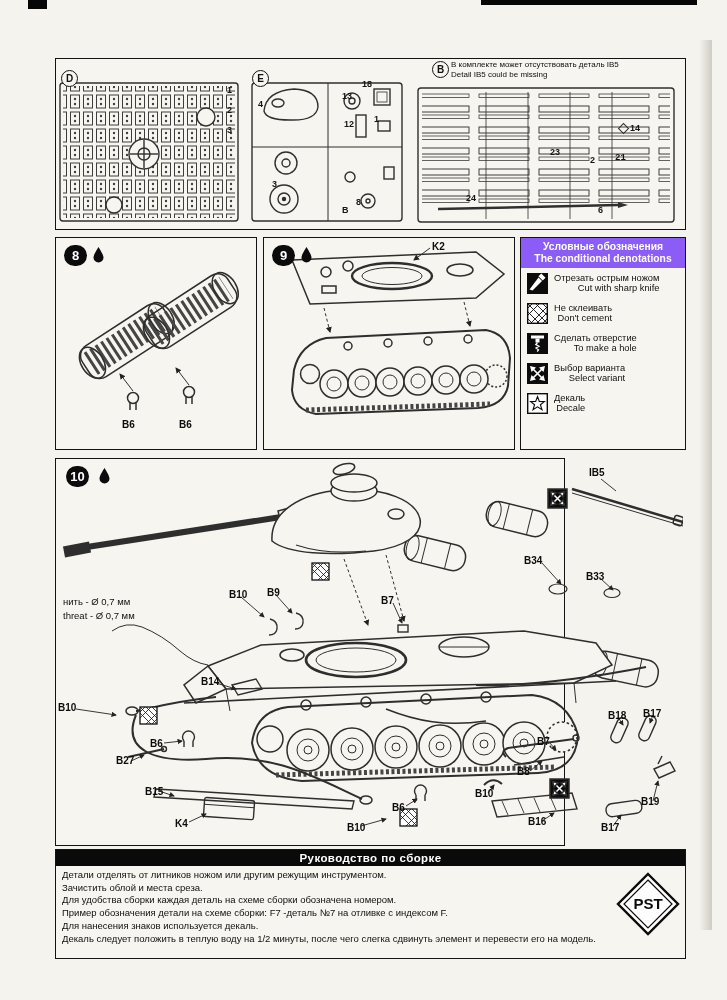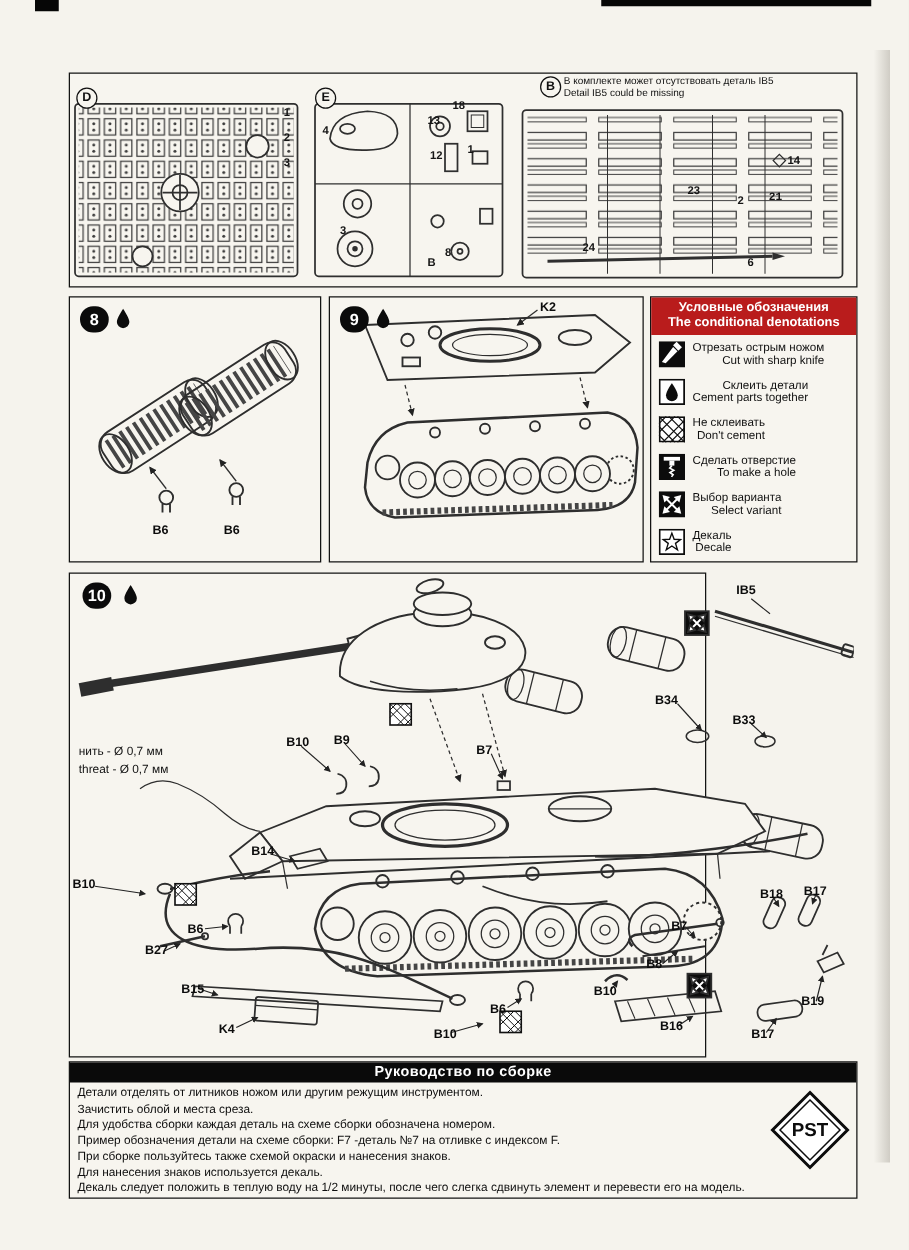--- a/index.html
+++ b/index.html
@@ -13,21 +13,21 @@
   .circle-letter{position:absolute;width:15px;height:15px;border:1.6px solid #111;border-radius:50%;
      font:bold 10px/15px "Liberation Sans",sans-serif;text-align:center;color:#111;background:#f7f5ef;z-index:3;}
   .num{position:absolute;font:bold 9px "Liberation Sans",sans-serif;color:#151515;z-index:3;}
   .note{position:absolute;font:8px/10.5px "Liberation Sans",sans-serif;color:#101010;z-index:3;white-space:nowrap;}
   .lbl{position:absolute;font:bold 10px "Liberation Sans",sans-serif;color:#0c0c0c;z-index:4;white-space:nowrap;}
   .thread-note{position:absolute;font:9.5px "Liberation Sans",sans-serif;color:#101010;z-index:4;white-space:nowrap;}
   .step-badge{position:absolute;min-width:21px;height:21px;border-radius:11px;background:#0b0b0b;color:#fff;
      font:bold 13px/21px "Liberation Sans",sans-serif;text-align:center;padding:0 1px;z-index:4;}
   .drop-icon{position:absolute;z-index:4;}
   .fill-svg{position:absolute;left:0;top:0;z-index:1;}
-  .legend-title{background:#b91c1c;color:#fff;text-align:center;font:bold 10.3px/12.6px "Liberation Sans",sans-serif;padding:2.5px 2px;}
+  .legend-title{background:#8b5cf6;color:#fff;text-align:center;font:bold 10.3px/12.6px "Liberation Sans",sans-serif;padding:2.5px 2px;}
   .legend-row{display:flex;gap:6px;padding:4.5px 4px 0 6px;height:25.5px;align-items:flex-start;}
   .legend-icon{flex:0 0 21px;}
   .legend-texts{font:9.3px/10.8px "Liberation Sans",sans-serif;color:#101010;text-align:right;}
   .guide-bar{background:#0a0a0a;color:#fff;text-align:center;font:bold 11.5px/16px "Liberation Sans",sans-serif;height:16px;letter-spacing:.4px;}
   .guide-lines{padding:3px 6px 0 6px;width:545px;font:9.5px/12.2px "Liberation Sans",sans-serif;color:#0e0e0e;}
   .guide-lines div{margin-bottom:0.5px;}
   .pst-logo{position:absolute;left:560px;top:22px;z-index:3;}
 </style>
 </head>
 <body>
@@ -231,32 +231,20 @@
       </span>
       <div class="legend-texts">
           <div>Отрезать острым ножом</div>
           <div>Cut with sharp knife</div>
         </div>
     </div>
     <div class="legend-row">
       <span class="legend-icon">
         <svg width="21" height="21">
             <rect x="0.7" y="0.7" width="19.6" height="19.6" fill="#fff" stroke="#0c0c0c" stroke-width="1.4"></rect>
-          <path d="M10.5,3.5 C10.5,3.5 5.8,9.8 5.8,13.2 a4.7,4.7 0 0 0 9.4,0 C15.2,9.8 10.5,3.5 10.5,3.5 Z" fill="#0c0c0c"></path>
-          </svg>
-      </span>
-      <div class="legend-texts">
-          <div>Склеить детали</div>
-          <div>Cement parts together</div>
-        </div>
-    </div>
-    <div class="legend-row">
-      <span class="legend-icon">
-        <svg width="21" height="21">
-            <rect x="0.7" y="0.7" width="19.6" height="19.6" fill="#fff" stroke="#0c0c0c" stroke-width="1.4"></rect>
           <path d="M3,21 L21,3 M0,13 L13,0 M0,6 L6,0 M9,21 L21,9 M15,21 L21,15 M0,0 L21,21 M8,0 L21,13 M15,0 L21,6 M0,8 L13,21 M0,15 L6,21" stroke="#111" stroke-width="0.9"></path>
           </svg>
       </span>
       <div class="legend-texts">
           <div>Не склеивать</div>
           <div>Don't cement</div>
         </div>
     </div>
     <div class="legend-row">
       <span class="legend-icon">
@@ -513,21 +501,20 @@
 
   <section class="box" style="left:55px;top:849px;width:631px;height:110px;">
     <div class="guide-bar">
       <span>Руководство по сборке</span>
     </div>
     <div class="guide-lines">
       <div>Детали отделять от литников ножом или другим режущим инструментом.</div>
       <div>Зачистить облой и места среза.</div>
       <div>Для удобства сборки каждая деталь на схеме сборки обозначена номером.</div>
       <div>Пример обозначения детали на схеме сборки: F7 -деталь №7 на отливке с индексом F.</div>
-      <div>При сборке пользуйтесь также схемой окраски и нанесения знаков.</div>
       <div>Для нанесения знаков используется декаль.</div>
       <div>Декаль следует положить в теплую воду на 1/2  минуты, после чего слегка сдвинуть элемент и перевести его на модель.</div>
     </div>
     <svg class="pst-logo" width="64" height="64" viewBox="0 0 64 64">
       <polygon points="32,2 62,32 32,62 2,32" fill="#fff" stroke="#0c0c0c" stroke-width="2.4"></polygon>
       <polygon points="32,8 56,32 32,56 8,32" fill="none" stroke="#0c0c0c" stroke-width="1.2"></polygon>
       <text x="32" y="37" text-anchor="middle" font-family="Liberation Sans, sans-serif" font-size="15" font-weight="bold" fill="#0c0c0c">PST</text>
     </svg>
   </section>
 

